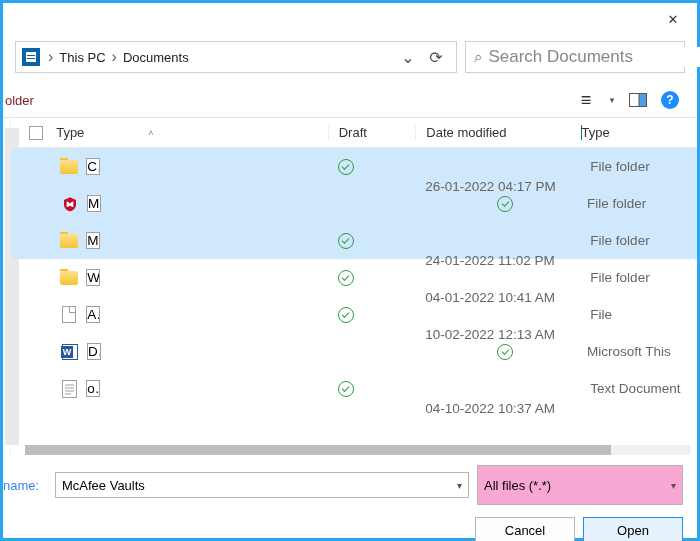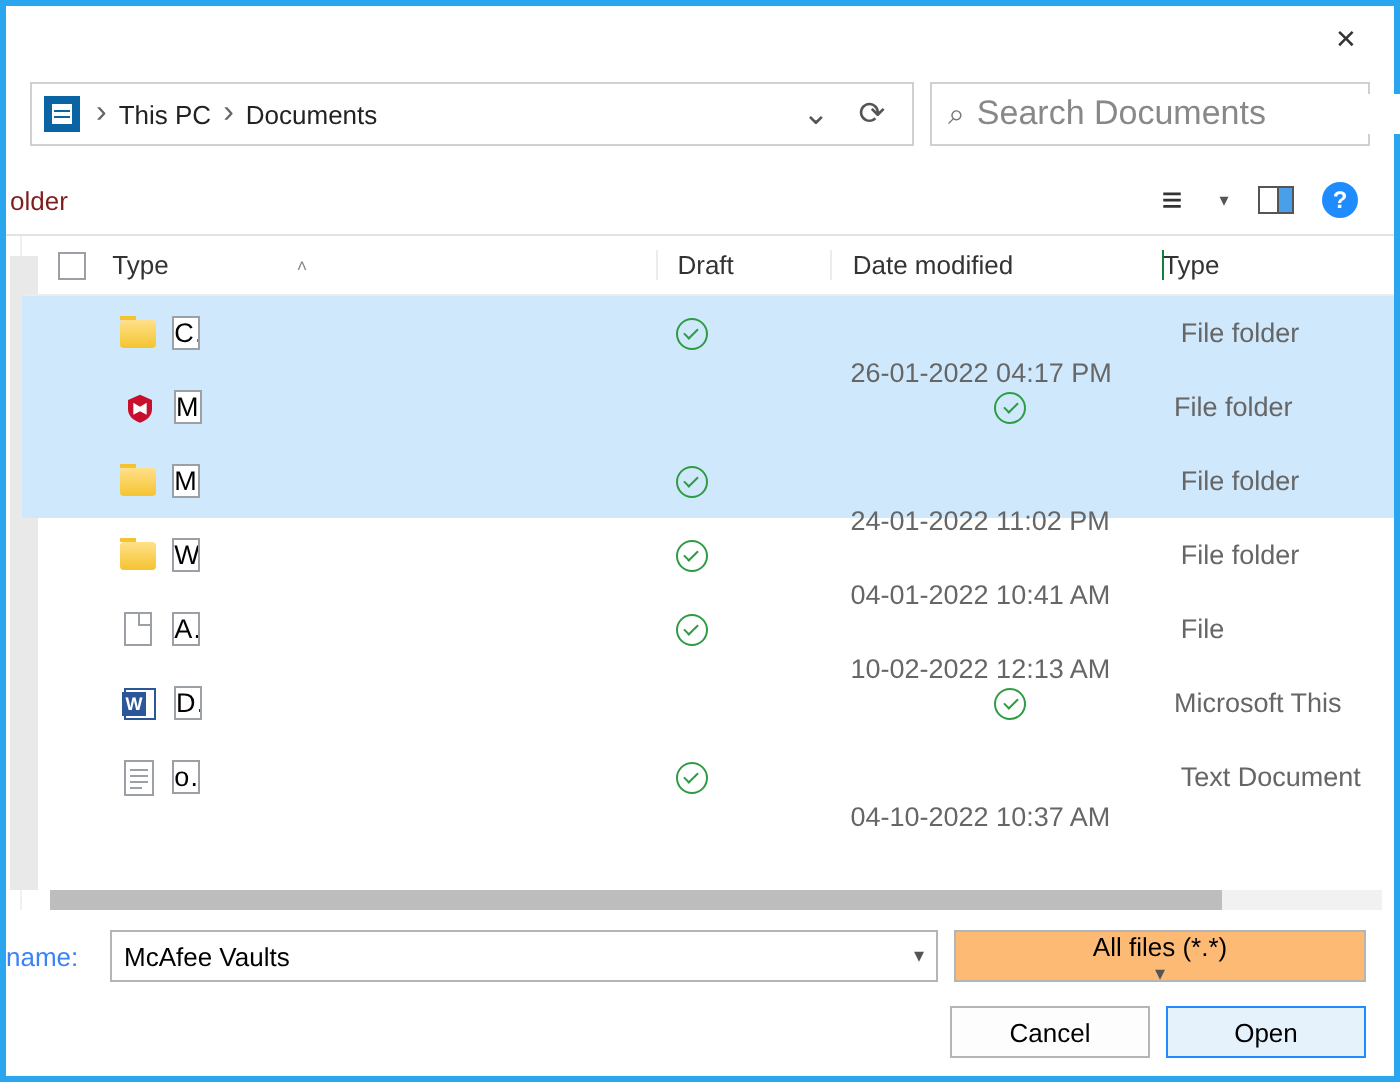--- a/index.html
+++ b/index.html
@@ -67,21 +67,21 @@
   .status-ok { width:16px; height:16px; border:1.8px solid #2e9c42; border-radius:50%; display:flex; align-items:center; justify-content:center; }
   .status-ok:after { content:""; width:6px; height:3px; border-left:1.8px solid #2e9c42; border-bottom:1.8px solid #2e9c42; transform: rotate(-45deg); margin-top:-2px; }
 
   .hscroll { position:absolute; bottom:0; left:14px; right:6px; height:10px; background:#f1f1f1; }
   .hscroll .thumb { position:absolute; left:0; width:88%; top:0; bottom:0; background:#bdbdbd; }
 
   .footer { padding: 10px 14px 0 0; }
   .frow { display:flex; align-items:center; gap:8px; margin-bottom: 12px; }
   .frow .flabel { width: 44px; text-align: left; font-size:13px; color:#3b82f6; }
   .filename { flex: 1; height: 26px; border:1px solid #b5b5b5; display:flex; align-items:center; padding:0 6px; font-size:13px; justify-content:space-between; background:#fff; }
-  .filter { width: 206px; height:26px; border:1px solid #b5b5b5; display:flex; align-items:center; padding:0 6px; font-size:13px; justify-content:space-between; background:#fdba74;flex-direction:column; }
+  .filter { width: 206px; height:40px; border:1px solid #b5b5b5; display:flex; align-items:center; padding:0 6px; font-size:13px; justify-content:space-between; background:#f9a8d4; }
   .dd { color:#555; font-size:10px; }
 
   .btnrow { display:flex; justify-content:flex-end; gap:8px; padding-right: 0; }
   .btn { width:100px; height:26px; border:1px solid #b5b5b5; background:#fdfdfd; font-size:13px; display:flex; align-items:center; justify-content:center; cursor:default; }
   .btn.primary { border-color:#1e8cff; background:#e5f1fb; color:#000; }
 
   svg { display:block; }
 </style>
 </head>
 <body>

